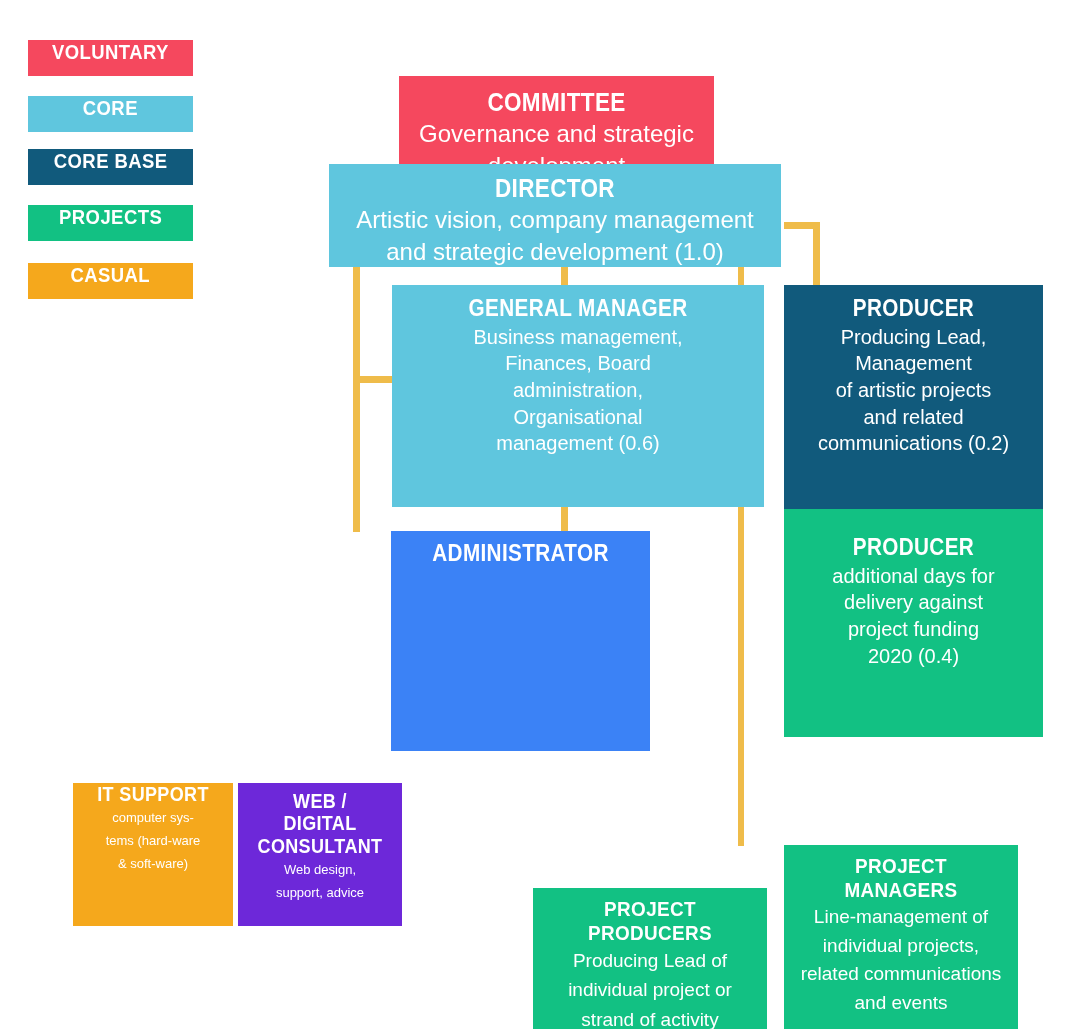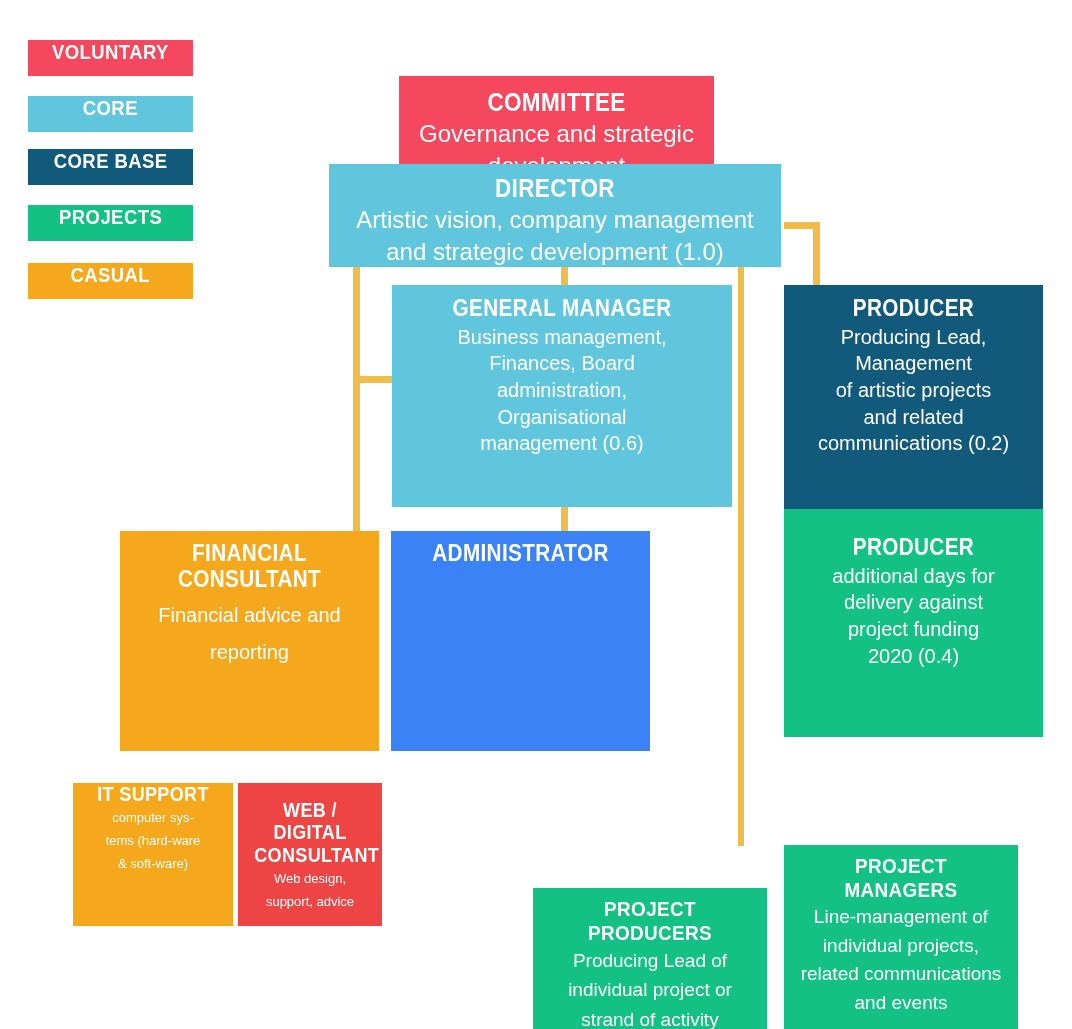--- a/index.html
+++ b/index.html
@@ -125,21 +125,21 @@
     <div class="desc">Governance and strategic
 development</div>
   </div>
 
   <div class="node t-24" style="left:329px; top:164px; width:452px; height:103px; background:#5FC6DE; padding-top:10px;">
     <div class="title">DIRECTOR</div>
     <div class="desc">Artistic vision, company management
 and strategic development (1.0)</div>
   </div>
 
-  <div class="node t-22" style="left:392px; top:285px; width:340px; height:222px; background:#5FC6DE; padding-top:11px;">
+  <div class="node t-22" style="left:392px; top:285px; width:372px; height:222px; background:#5FC6DE; padding-top:11px;">
     <div class="title">GENERAL MANAGER</div>
     <div class="desc">Business management,
 Finances, Board
 administration,
 Organisational
 management (0.6)</div>
   </div>
 
   <div class="node t-22" style="left:784px; top:285px; width:259px; height:224px; background:#115A7C; padding-top:11px;">
     <div class="title">PRODUCER</div>
@@ -151,38 +151,33 @@
   </div>
 
   <div class="node t-22" style="left:784px; top:509px; width:259px; height:228px; background:#12C183; padding-top:26px;">
     <div class="title">PRODUCER</div>
     <div class="desc">additional days for
 delivery against
 project funding
 2020 (0.4)</div>
   </div>
 
-  <div class="node t-22" style="left:120px; top:531px; width:259px; height:220px; background:#F5A81C; padding-top:10px;">
-    <div class="title">FINANCIAL CONSULTANT</div>
-    <div class="desc" style="line-height:1.85; margin-top:4px;">Financial advice and
-reporting</div>
-  </div>
 
   <div class="node t-22" style="left:391px; top:531px; width:259px; height:220px; background:#3b82f6; padding-top:10px;">
     <div class="title">ADMINISTRATOR</div>
   </div>
 
   <div class="node t-18" style="left:73px; top:783px; width:160px; height:143px; background:#F5A81C; padding-top:0;">
     <div class="title">IT SUPPORT</div>
     <div class="desc">computer sys-
 tems (hard-ware
 &amp; soft-ware)</div>
   </div>
 
-  <div class="node t-18" style="left:238px; top:783px; width:144px; height:143px; background:#ef4444; padding-top:16px;">
+  <div class="node t-18" style="left:238px; top:783px; width:164px; height:143px; background:#6d28d9; padding-top:7px;">
     <div class="title">WEB / DIGITAL
 CONSULTANT</div>
     <div class="desc">Web design,
 support, advice</div>
   </div>
 
   <div class="node t-20" style="left:533px; top:845px; width:234px; height:184px; background:#12C183; padding-top:9px;margin-top:43px;">
     <div class="title">PROJECT PRODUCERS</div>
     <div class="desc" style="line-height:1.55;">Producing Lead of
 individual project or

